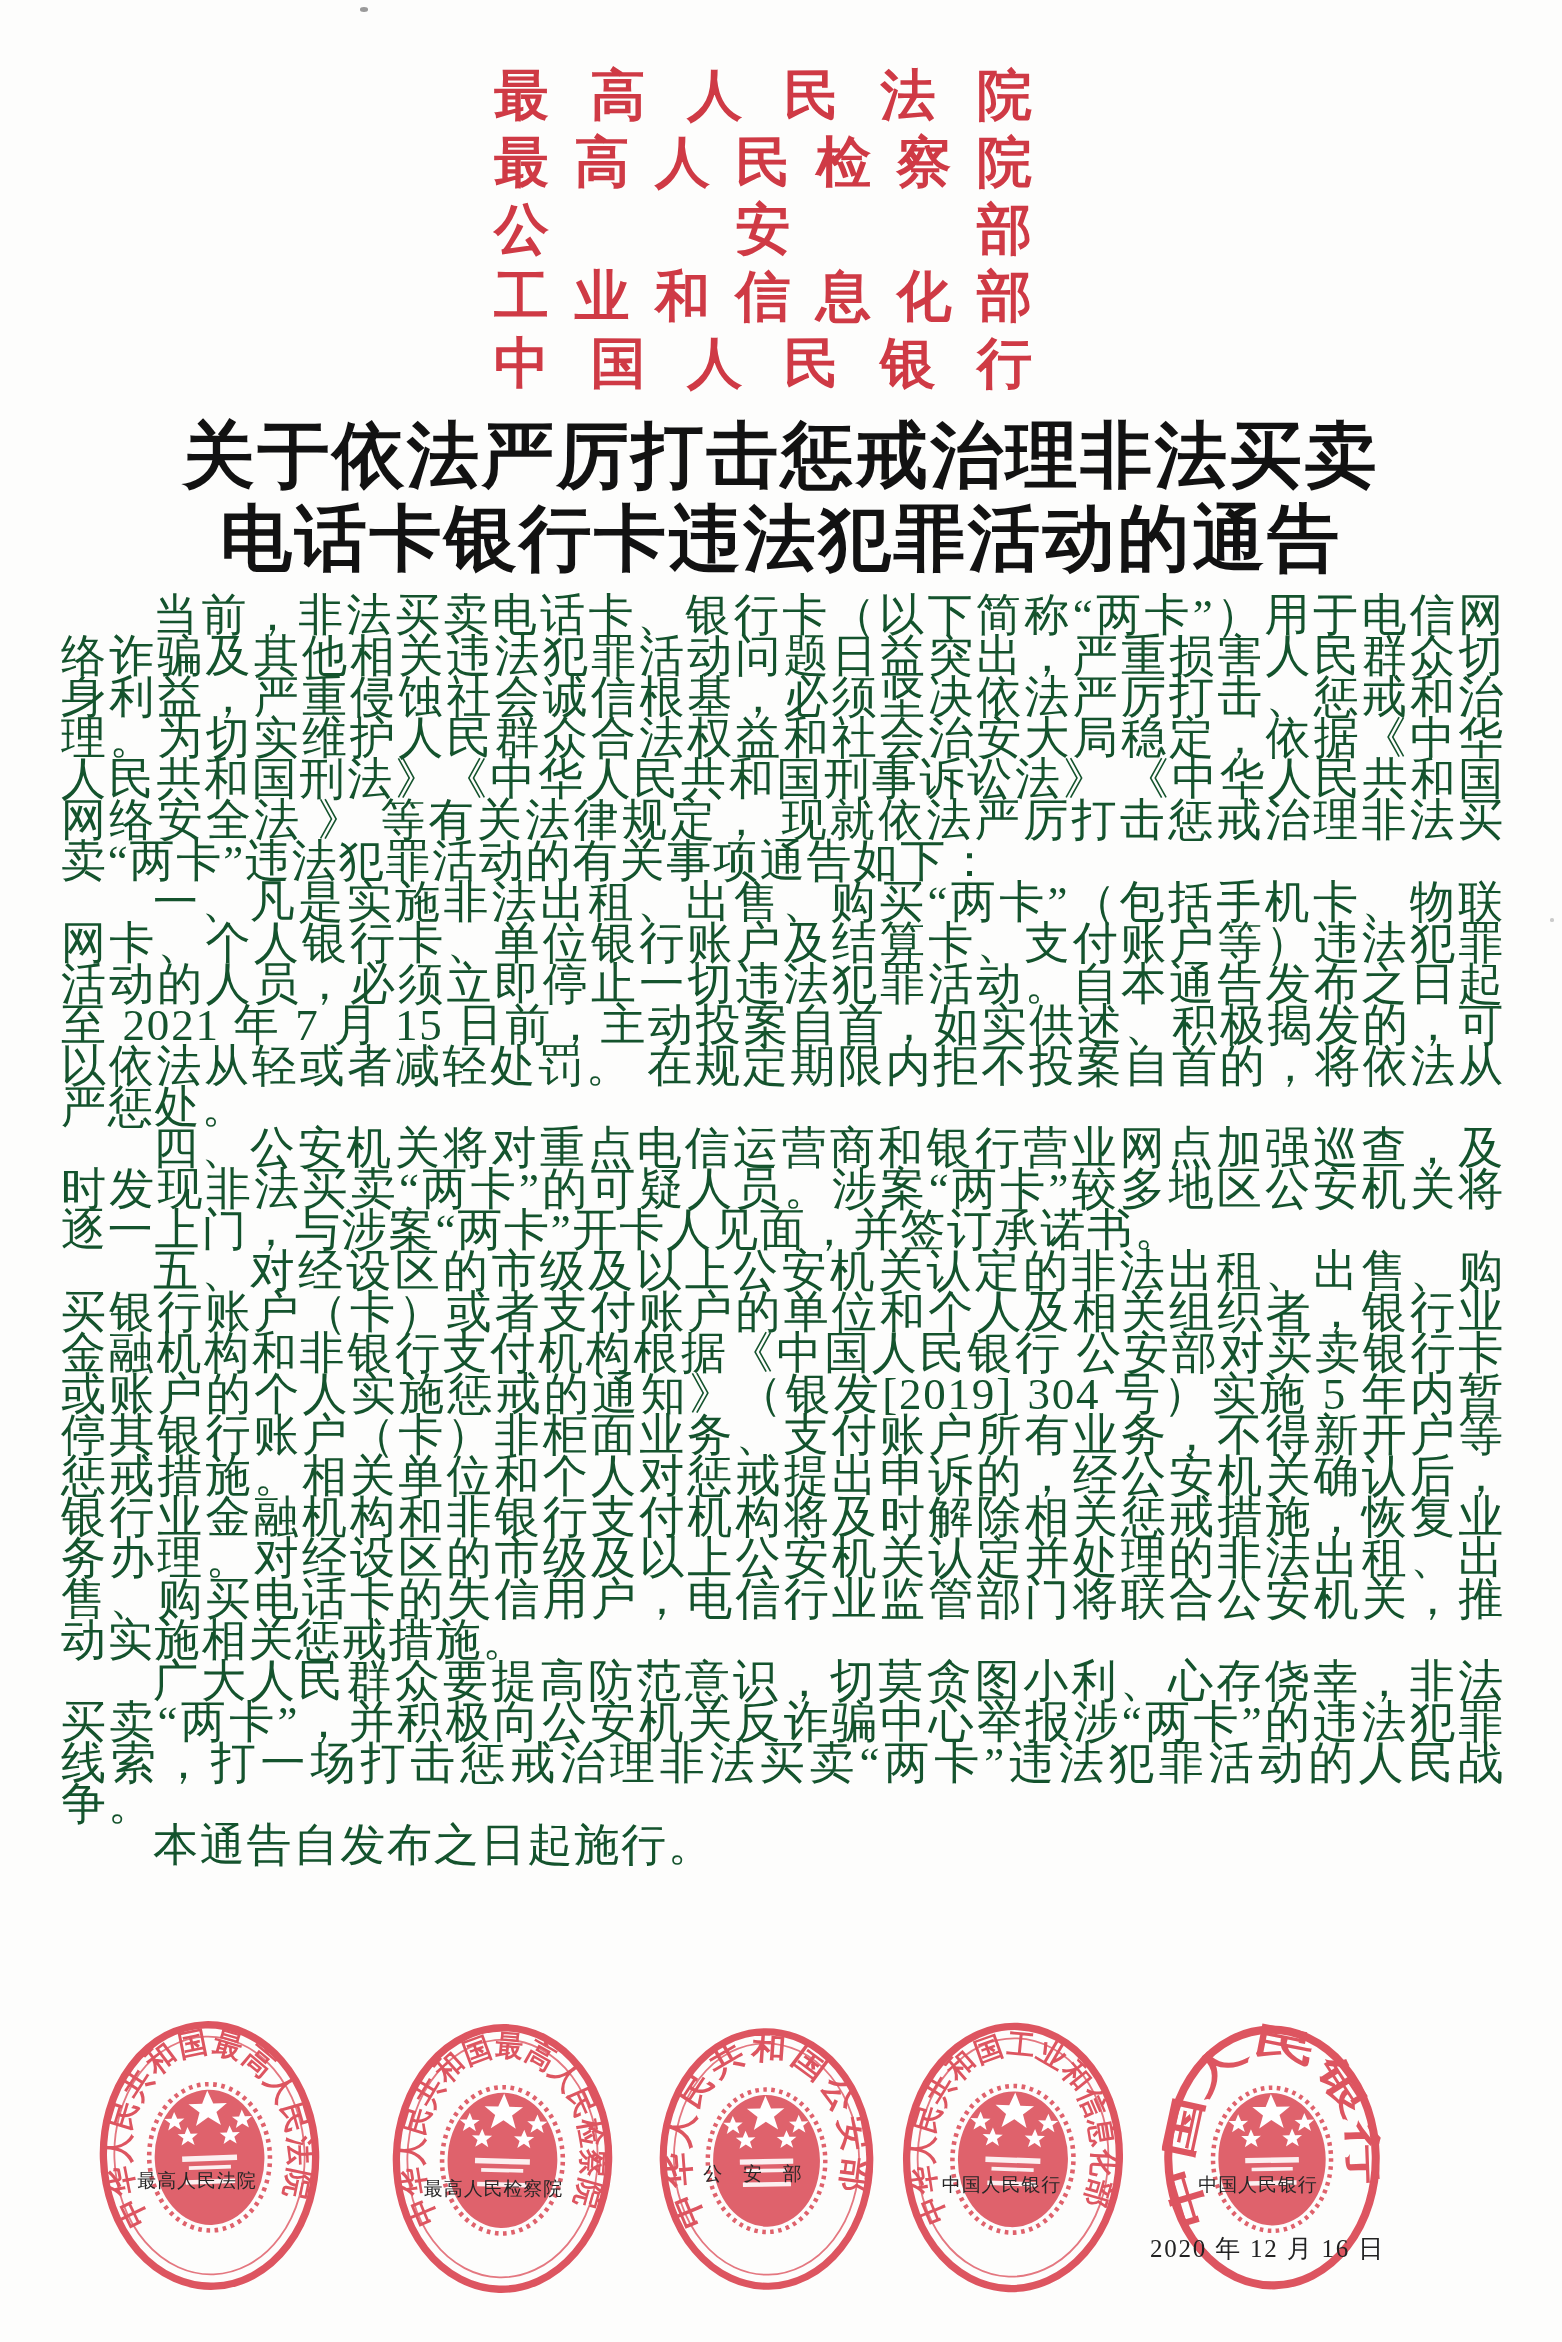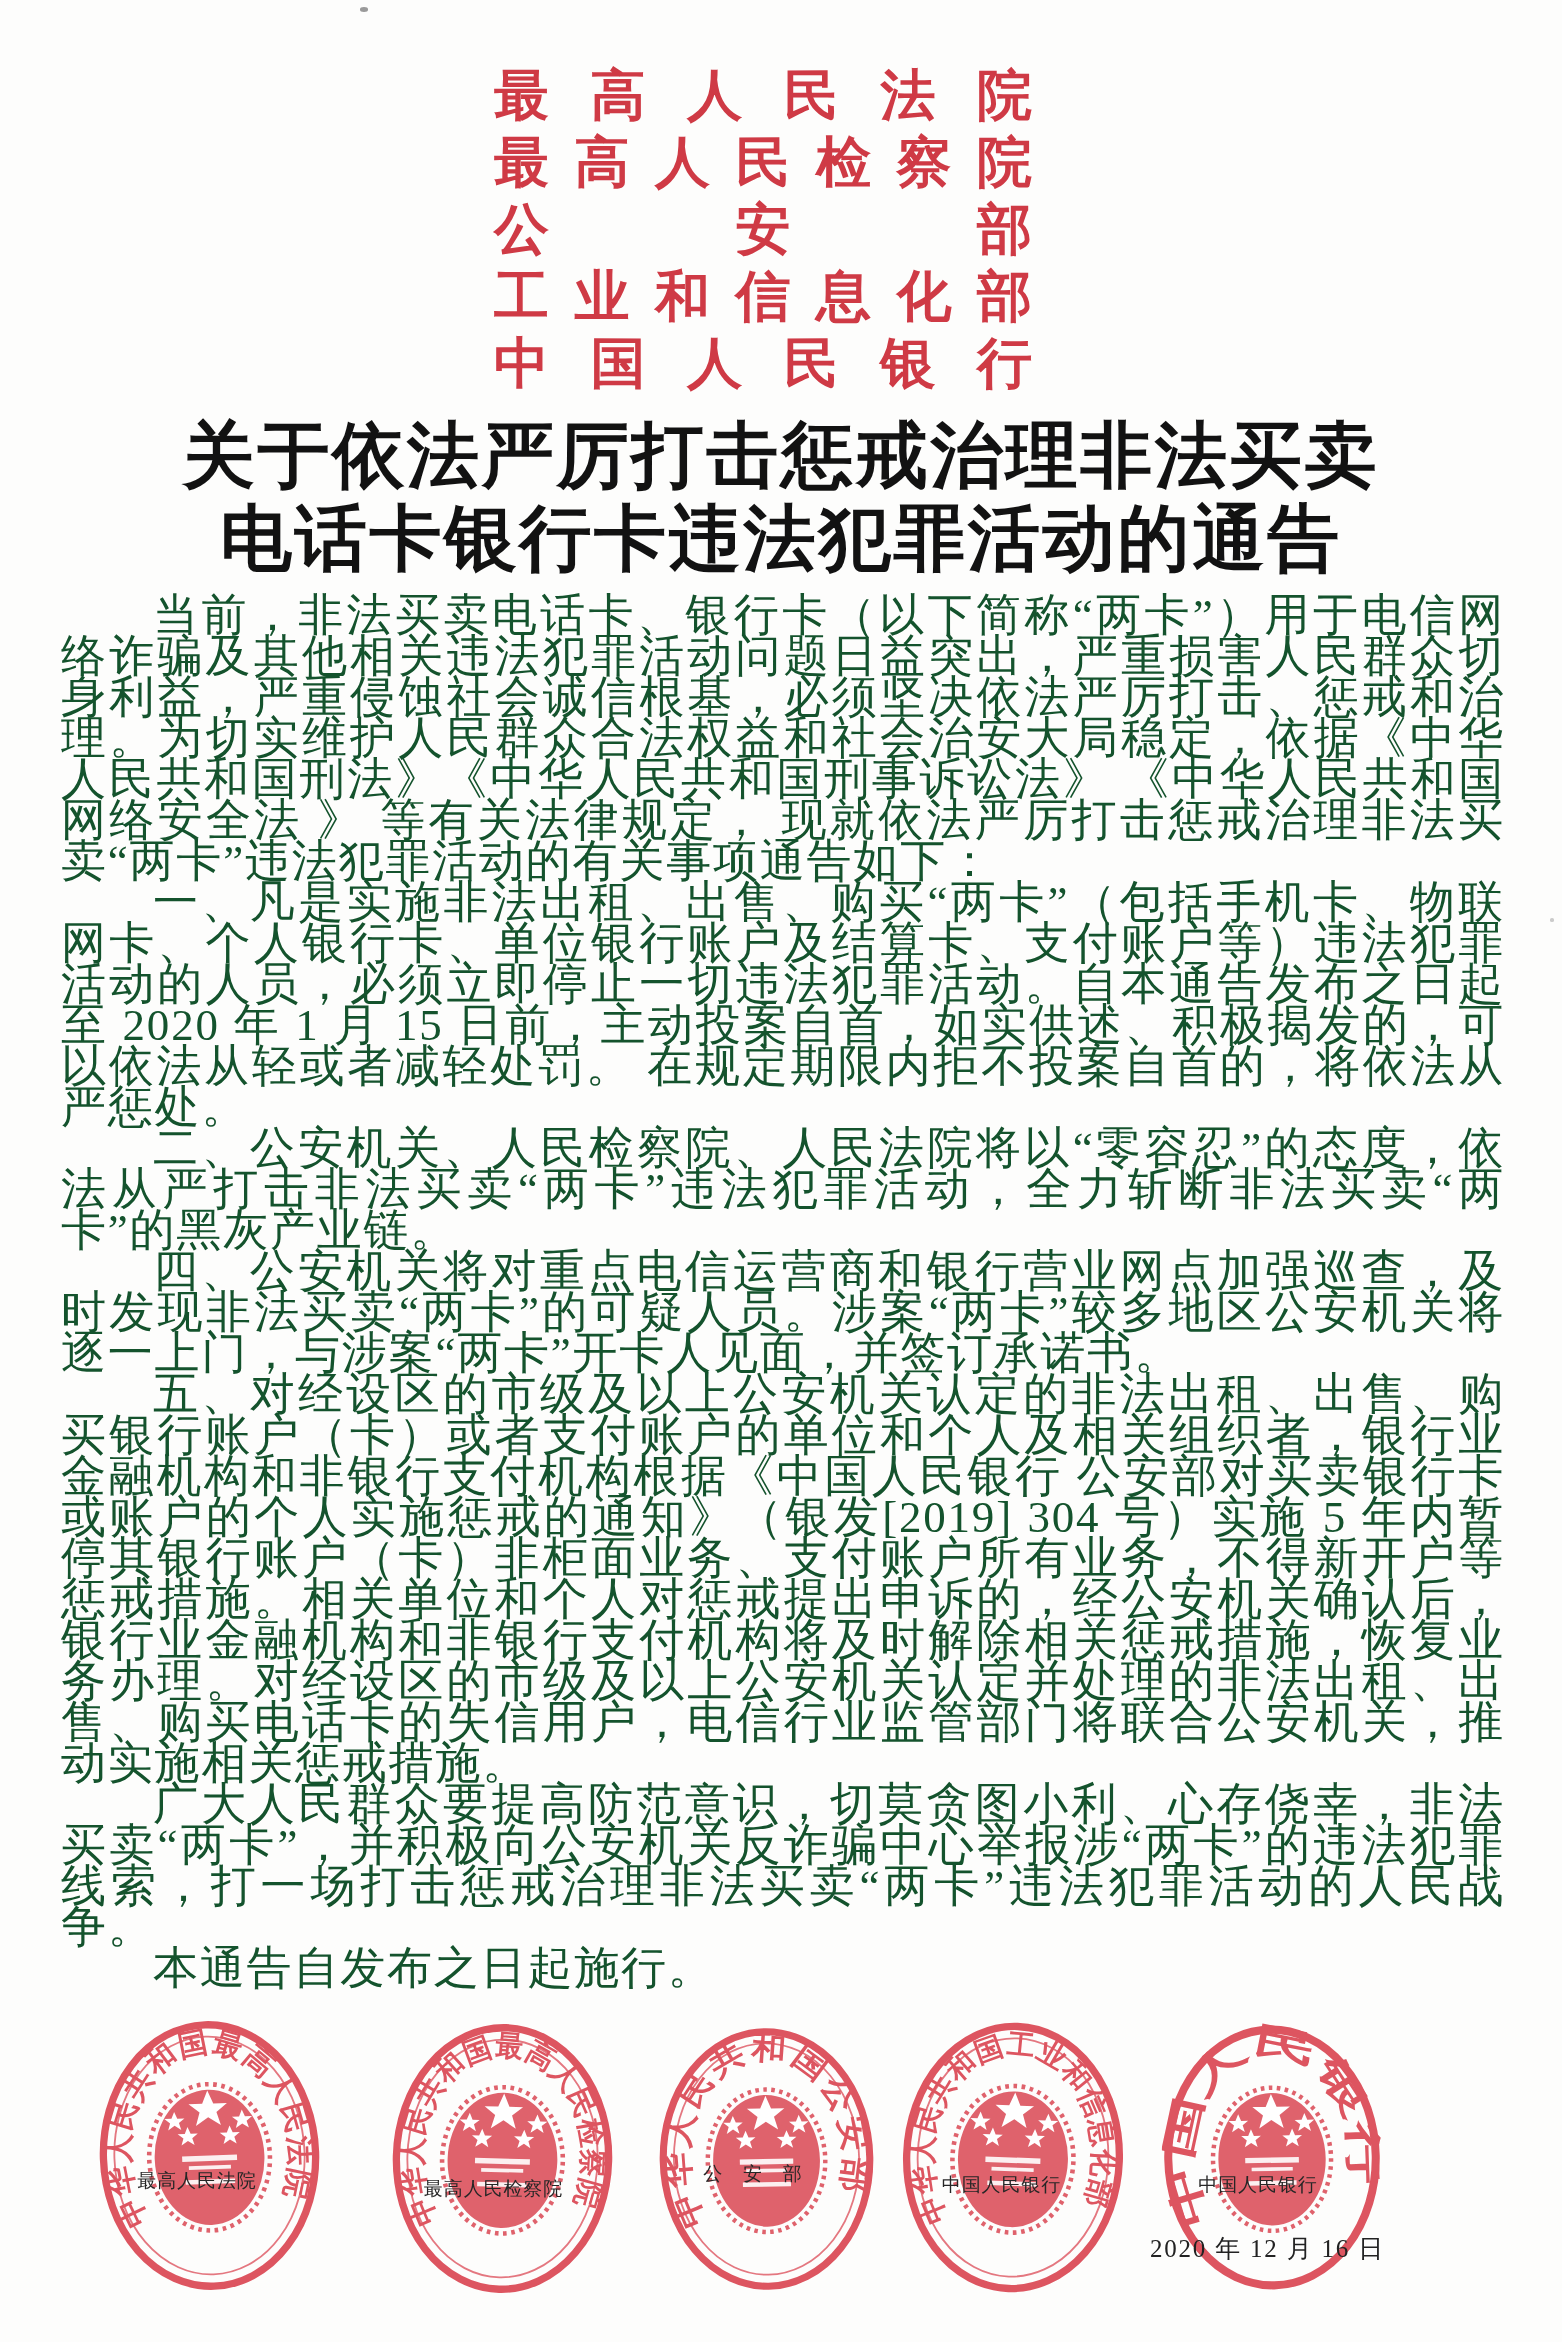--- a/index.html
+++ b/index.html
@@ -99,22 +99,21 @@
       </div>
   </div>
 
   <div id="doc-title">
     <div>关于依法严厉打击惩戒治理非法买卖</div>
     <div>电话卡银行卡违法犯罪活动的通告</div>
   </div>
 
   <div id="doc-body">
     <p>当前，非法买卖电话卡、银行卡（以下简称“两卡”）用于电信网络诈骗及其他相关违法犯罪活动问题日益突出，严重损害人民群众切身利益，严重侵蚀社会诚信根基，必须坚决依法严厉打击、惩戒和治理。为切实维护人民群众合法权益和社会治安大局稳定，依据《中华人民共和国刑法》《中华人民共和国刑事诉讼法》 《中华人民共和国网络安全法 》 等有关法律规定， 现就依法严厉打击惩戒治理非法买卖“两卡”违法犯罪活动的有关事项通告如下：</p>
-    <p>一、凡是实施非法出租、出售、购买“两卡”（包括手机卡、物联网卡、个人银行卡、单位银行账户及结算卡、支付账户等）违法犯罪活动的人员，必须立即停止一切违法犯罪活动。自本通告发布之日起至 2020 年 1 月 15 日前，主动投案自首，如实供述、积极揭发的，可以依法从轻或者减轻处罚。 在规定期限内拒不投案自首的，将依法从严惩处。</p>
-    <p>二、公安机关、人民检察院、人民法院将以“零容忍”的态度，依法从严打击非法买卖“两卡”违法犯罪活动，全力斩断非法买卖“两卡”的黑灰产业链。</p>
+    <p>一、凡是实施非法出租、出售、购买“两卡”（包括手机卡、物联网卡、个人银行卡、单位银行账户及结算卡、支付账户等）违法犯罪活动的人员，必须立即停止一切违法犯罪活动。自本通告发布之日起至 2021 年 7 月 15 日前，主动投案自首，如实供述、积极揭发的，可以依法从轻或者减轻处罚。 在规定期限内拒不投案自首的，将依法从严惩处。</p>
     <p>四、公安机关将对重点电信运营商和银行营业网点加强巡查，及时发现非法买卖“两卡”的可疑人员。涉案“两卡”较多地区公安机关将逐一上门，与涉案“两卡”开卡人见面，并签订承诺书。</p>
     <p>五、对经设区的市级及以上公安机关认定的非法出租、出售、购买银行账户（卡）或者支付账户的单位和个人及相关组织者，银行业金融机构和非银行支付机构根据《中国人民银行 公安部对买卖银行卡或账户的个人实施惩戒的通知》（银发[2019] 304 号）实施 5 年内暂停其银行账户（卡）非柜面业务、支付账户所有业务，不得新开户等惩戒措施。相关单位和个人对惩戒提出申诉的，经公安机关确认后，银行业金融机构和非银行支付机构将及时解除相关惩戒措施，恢复业务办理。对经设区的市级及以上公安机关认定并处理的非法出租、出售、购买电话卡的失信用户，电信行业监管部门将联合公安机关，推动实施相关惩戒措施。</p>
     <p>广大人民群众要提高防范意识，切莫贪图小利、心存侥幸，非法买卖“两卡”，并积极向公安机关反诈骗中心举报涉“两卡”的违法犯罪线索，打一场打击惩戒治理非法买卖“两卡”违法犯罪活动的人民战争。</p>
     <p>本通告自发布之日起施行。</p>
   </div>
 
   <svg width="0" height="0" style="position:absolute">
     <defs>
       <path id="star" d="M0,-10 L2.9,-3.2 10,-3.2 4.4,1.3 6.5,8.2 0,3.9 -6.5,8.2 -4.4,1.3 -10,-3.2 -2.9,-3.2 Z" fill="#ffffff"></path>
     </defs>

